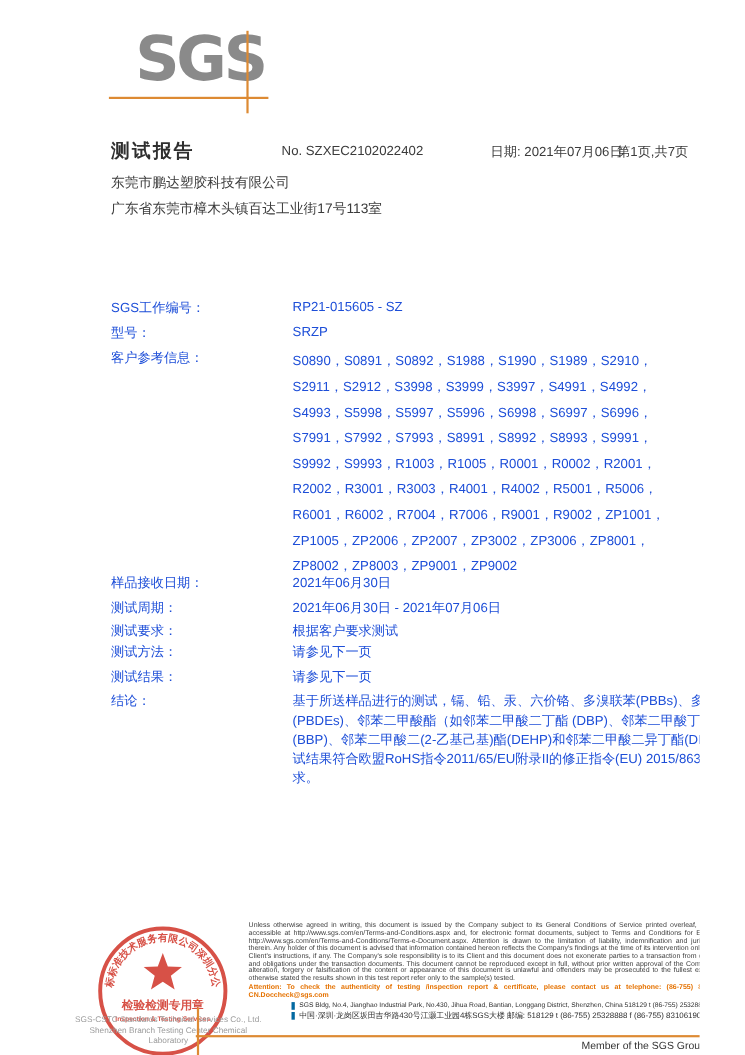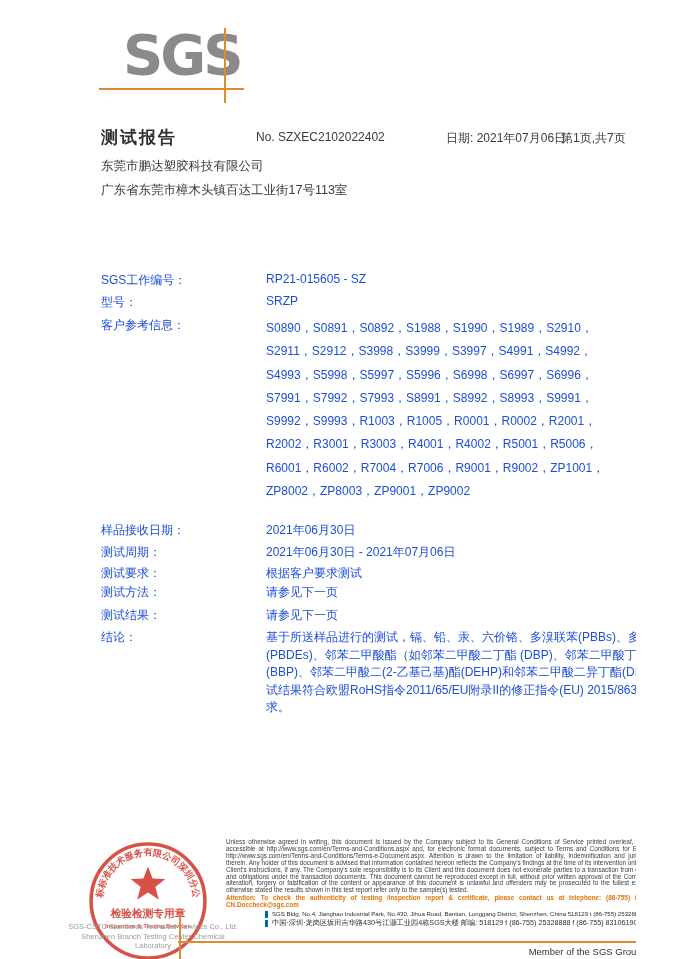--- a/index.html
+++ b/index.html
@@ -84,20 +84,21 @@
   <div class="row" style="top:317px;">
     <span class="lbl">客户参考信息：</span>
     <div class="ref-lines">
       <div>S0890，S0891，S0892，S1988，S1990，S1989，S2910，</div>
       <div>S2911，S2912，S3998，S3999，S3997，S4991，S4992，</div>
       <div>S4993，S5998，S5997，S5996，S6998，S6997，S6996，</div>
       <div>S7991，S7992，S7993，S8991，S8992，S8993，S9991，</div>
       <div>S9992，S9993，R1003，R1005，R0001，R0002，R2001，</div>
       <div>R2002，R3001，R3003，R4001，R4002，R5001，R5006，</div>
       <div>R6001，R6002，R7004，R7006，R9001，R9002，ZP1001，</div>
+      <div>ZP1005，ZP2006，ZP2007，ZP3002，ZP3006，ZP8001，</div>
       <div>ZP8002，ZP8003，ZP9001，ZP9002</div>
     </div>
   </div>
 
   <div class="row" style="top:522px;">
     <span class="lbl">样品接收日期：</span>
     <span class="val">2021年06月30日</span>
   </div>
 
   <div class="row" style="top:544px;">

